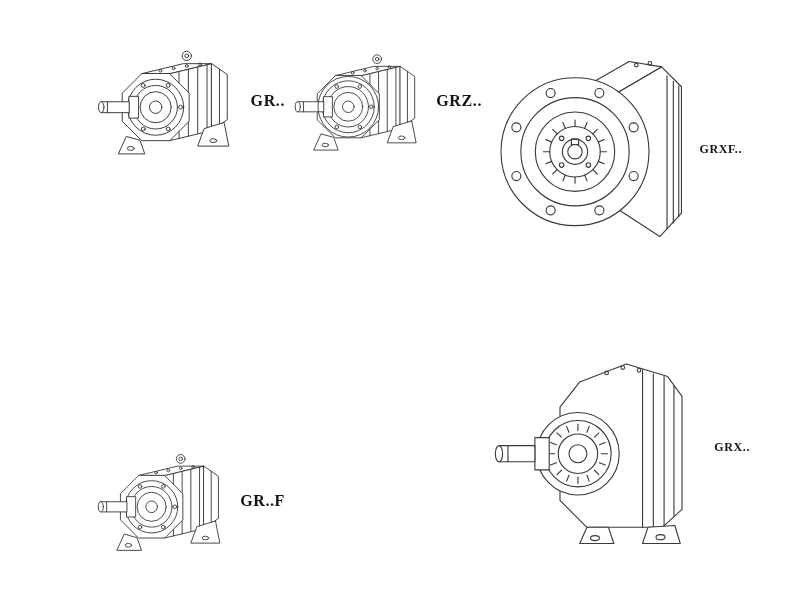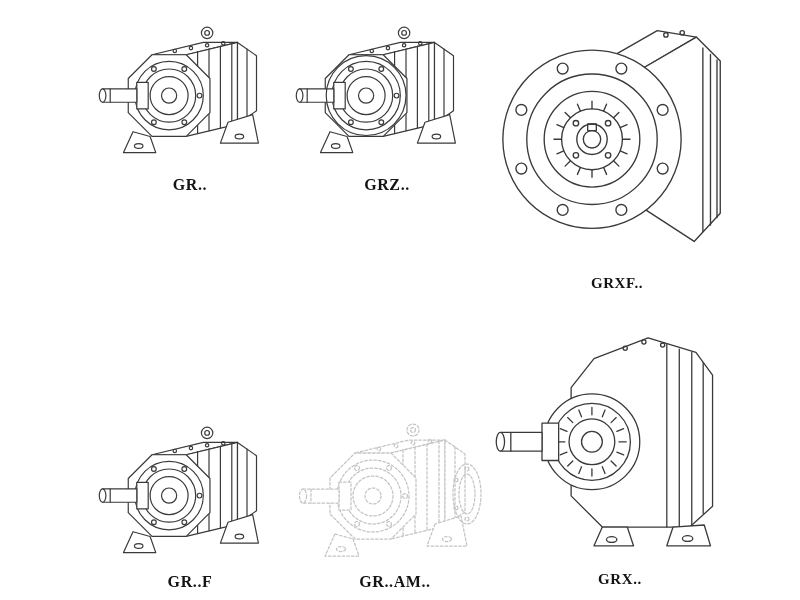--- a/index.html
+++ b/index.html
@@ -1,27 +1,27 @@
 <!DOCTYPE html>
 <html style="--bg: #ffffff; --stroke: #3a3a3a; --ghost: #c4c4c4; --label: #141414;"><head>
 <meta charset="utf-8">
 <style>
   html,body{margin:0;padding:0;}
   .canvas{
     position:relative;width:800px;height:600px;
     background:var(--bg,#ffffff);overflow:hidden;
     font-family:"Liberation Serif", serif;
   }
-  .cell{position:absolute;display:flex;flex-direction:column;align-items:center;color:var(--stroke,#3a3a3a);}
+  .cell{position:absolute;display:flex;flex-direction:row;align-items:center;color:var(--stroke,#3a3a3a);}
   .cell svg{width:100%;height:calc(100% - 26px);}
   .cell .label{
     height:22px;line-height:22px;font-weight:700;font-size:16px;
     color:var(--label,#141414);letter-spacing:.6px;white-space:nowrap;
   }
-  .cell.big .label{font-size:15px;}
+  .cell.big .label{font-size:12px;}
   .ghost{color:var(--ghost,#c2c2c2);}
   .ghost svg use, .ghost svg .ov{stroke-dasharray:2.6 2;}
   svg *{fill:none;stroke:currentColor;stroke-width:1.25;stroke-linejoin:round;stroke-linecap:round;}
   svg .f{fill:#ffffff;}
 </style>
 </head>
 <body>
 
 <svg width="0" height="0" style="position:absolute" aria-hidden="true">
   <defs>
@@ -142,26 +142,14 @@
     <div class="label">GRX..</div>
   </div>
 
   <div class="cell" style="left:95px;top:405px;width:190px;height:192px">
     <svg viewBox="0 0 200 160">
       <use href="#gbx-r"></use>
     </svg>
     <div class="label">GR..F</div>
   </div>
 
-  <div class="cell ghost" style="left:295px;top:405px;width:200px;height:192px">
-    <svg viewBox="0 0 200 160">
-      <use href="#gbx-r"></use>
-      <ellipse class="ov" cx="172" cy="86" rx="14" ry="30"></ellipse>
-      <ellipse class="ov" cx="172" cy="86" rx="8" ry="20"></ellipse>
-      <circle class="ov" cx="172" cy="61" r="2"></circle>
-        <circle class="ov" cx="172" cy="111" r="2"></circle>
-      <circle class="ov" cx="161" cy="72" r="2"></circle>
-        <circle class="ov" cx="161" cy="100" r="2"></circle>
-    </svg>
-    <div class="label">GR..AM..</div>
-  </div>
 
 </div>
 
 </body></html>

